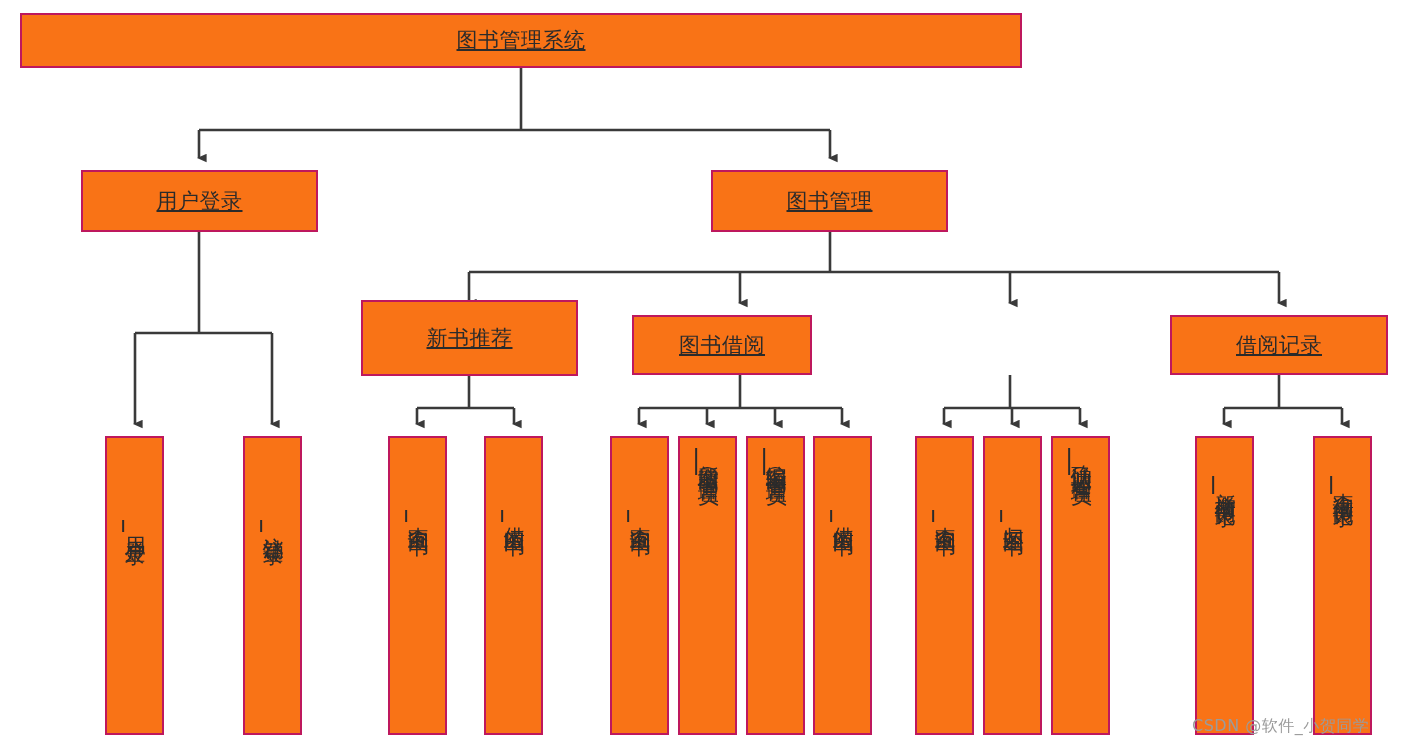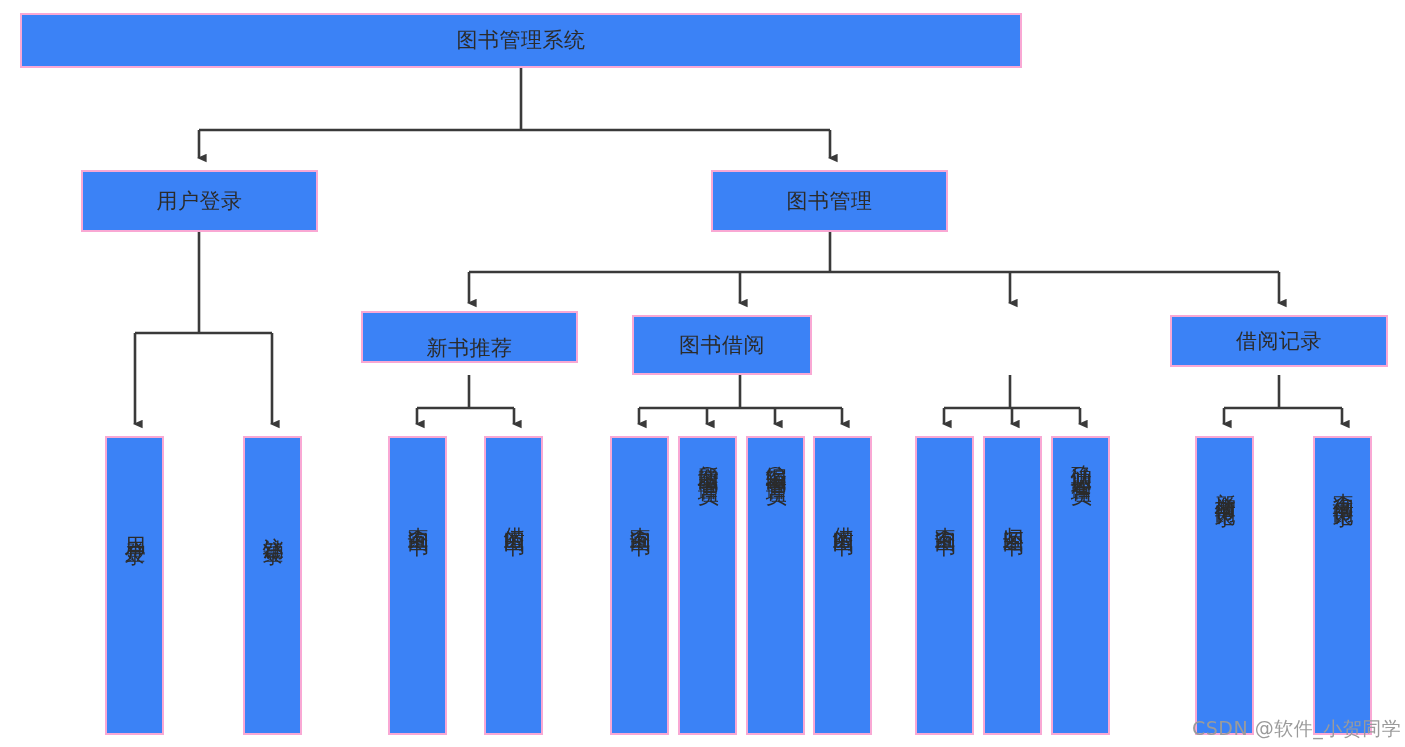--- a/index.html
+++ b/index.html
@@ -21,26 +21,27 @@
     position: absolute;
     left: 0;
     top: 0;
     width: 1405px;
     height: 747px;
     pointer-events: none;
   }
   .node {
     position: absolute;
     box-sizing: border-box;
-    border: 2px solid #f9a8d4;
-    background: #3b82f6;
+    border: 2px solid #be185d;
+    background: #f97316;
     display: flex;
     align-items: center;
     justify-content: center;
     color: #2b2b2b;
+    text-decoration: underline;
   }
   .node .label {
     font-size: 21px;
     line-height: 1.18;
     letter-spacing: 0.5px;
     white-space: nowrap;
   }
   .node.vertical {
     align-items: flex-start;
     justify-content: center;
@@ -49,21 +50,21 @@
   .node.vertical .label {
     writing-mode: vertical-rl;
     text-orientation: upright;
     font-size: 21px;
     line-height: 1.30;
     letter-spacing: 3px;
     white-space: nowrap;
   }
   .watermark {
     position: absolute;
-    font-size: 19px;
+    font-size: 16px;
     color: #9b9b9b;
     white-space: nowrap;
     letter-spacing: 0.5px;
   }
 </style>
 </head>
 <body>
 
 <div id="canvas">
 
@@ -121,27 +122,27 @@
     <span class="label">图书管理系统</span>
   </div>
 
   <div class="node" style="left:81px; top:170px; width:237px; height:62px;">
     <span class="label">用户登录</span>
   </div>
   <div class="node" style="left:711px; top:170px; width:237px; height:62px;">
     <span class="label">图书管理</span>
   </div>
 
-  <div class="node" style="left:361px; top:311px; width:217px; height:52px;align-items:flex-end;">
+  <div class="node" style="left:361px; top:300px; width:217px; height:76px;">
     <span class="label">新书推荐</span>
   </div>
   <div class="node" style="left:632px; top:315px; width:180px; height:60px;">
     <span class="label">图书借阅</span>
   </div>
-  <div class="node" style="left:1170px; top:315px; width:218px; height:52px;">
+  <div class="node" style="left:1170px; top:315px; width:218px; height:60px;">
     <span class="label">借阅记录</span>
   </div>
 
   <div class="node vertical" style="left:105px; top:436px; width:59px; height:299px; padding-top:82px;">
     <span class="label">用户登录</span>
   </div>
   <div class="node vertical" style="left:243px; top:436px; width:59px; height:299px; padding-top:82px;">
     <span class="label">注销登录</span>
   </div>
 

